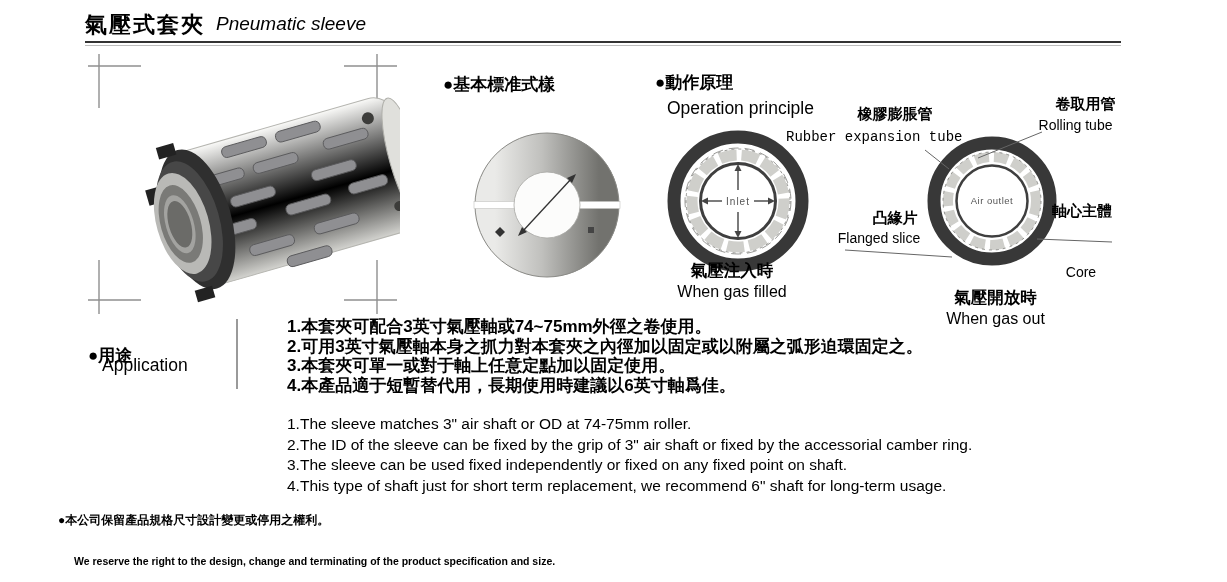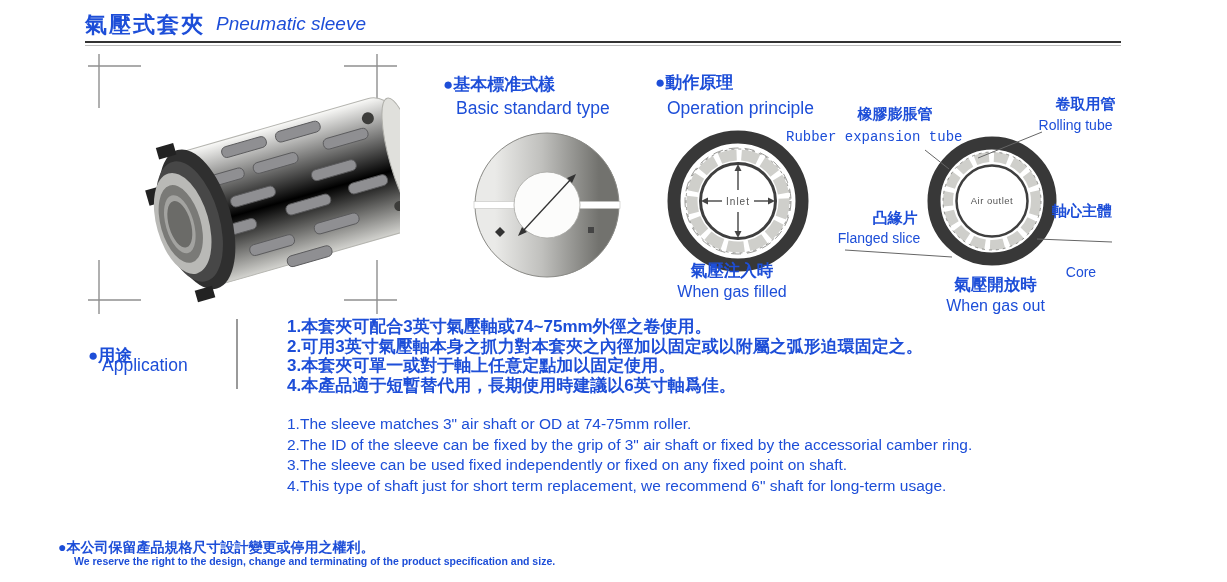--- a/index.html
+++ b/index.html
@@ -1,17 +1,17 @@
 <!DOCTYPE html>
 <html><head>
 <meta charset="utf-8">
 <style>
   html,body{margin:0;padding:0;background:#fff;}
   .page{position:relative;width:1227px;height:582px;background:#fff;overflow:hidden;
-        font-family:"Liberation Sans","DejaVu Sans",sans-serif;color:#1d4ed8;}
+        font-family:"Liberation Sans","DejaVu Sans",sans-serif;color:#000000;}
   .abs{position:absolute;}
   .nowrap{white-space:nowrap;}
   
   .title-zh{left:85px;top:10px;font-size:22px;font-weight:700;letter-spacing:2px;}
   .title-en{left:216px;top:13px;font-size:19px;font-weight:500;font-style:italic;}
   .title-rule{left:85px;top:41px;width:1036px;height:2px;border-top:2px solid #333;border-bottom:1px solid #bdbdbd;}
   
   .h-zh{font-size:17px;font-weight:700;}
   .h-en{font-size:17.5px;font-weight:400;}
   .basic-zh{left:443px;top:73px;}
@@ -27,31 +27,31 @@
   .rolling-en{left:1028px;top:117px;width:95px;}
   .flange-zh{left:862px;top:209px;width:66px;}
   .flange-en{left:834px;top:230px;width:90px;}
   .core-zh{left:1044px;top:202px;width:76px;}
   .core-en{left:1056px;top:223px;width:50px;margin-top:41px;}
   
   .cap{text-align:center;}
   .cap .zh{font-size:16.5px;font-weight:700;}
   .cap .en{font-size:16px;font-weight:400;margin-top:1px;}
   .cap-left{left:658px;top:260px;width:148px;}
-  .cap-right{left:918px;top:274px;width:155px;}
+  .cap-right{left:918px;top:287px;width:155px;}
   
   .app-zh{left:88px;top:344px;font-size:17px;font-weight:700;}
   .app-en{left:102px;top:355px;font-size:17.5px;}
   .app-divider{left:236px;top:319px;width:2px;height:70px;background:#9a9a9a;}
   .list{left:287px;}
   .list-zh{top:317px;width:700px;font-size:17px;font-weight:600;line-height:19.5px;}
   .list-en{top:414px;width:810px;font-size:15.5px;line-height:20.5px;}
   .list div{white-space:nowrap;}
   
-  .foot-zh{left:58px;top:539px;font-size:14px;font-weight:700;}
+  .foot-zh{left:58px;top:512px;font-size:12px;font-weight:700;}
   .foot-en{left:74px;top:555px;font-size:10.5px;font-weight:700;}
   .page-mark{left:600px;top:575px;}
   svg{display:block;}
   .overlay{left:0;top:0;pointer-events:none;}
 </style>
 </head>
 <body>
 
 <div class="page">
 
@@ -107,21 +107,20 @@
       <rect x="66" y="100" width="12" height="16" fill="#222"></rect>
       <ellipse cx="100" cy="142" rx="30" ry="62" fill="#474747"></ellipse>
       <ellipse cx="93" cy="142" rx="26" ry="52" fill="#b9b9b6"></ellipse>
       <ellipse cx="91" cy="142" rx="20" ry="40" fill="#7a7a77"></ellipse>
       <ellipse cx="90" cy="142" rx="14" ry="30" fill="#a3a3a0"></ellipse>
       <ellipse cx="90" cy="142" rx="11" ry="24" fill="#6b6b68"></ellipse>
     </g>
   </svg>
 
   <div class="abs h-zh basic-zh nowrap">●基本標准式樣</div>
-  <div class="abs h-en basic-en nowrap">Basic standard type</div>
 
   <svg class="abs" style="left:452px;top:130px;" width="190" height="150" viewBox="0 0 190 150">
     <defs>
       <linearGradient id="ringGrad" x1="0" y1="0" x2="1" y2="0">
         <stop offset="0" stop-color="#eaeae8"></stop>
           <stop offset="0.45" stop-color="#c0c0bd"></stop>
         <stop offset="1" stop-color="#72726e"></stop>
       </linearGradient>
     </defs>
     <circle cx="95" cy="75" r="52" fill="none" stroke="url(#ringGrad)" stroke-width="40"></circle>

